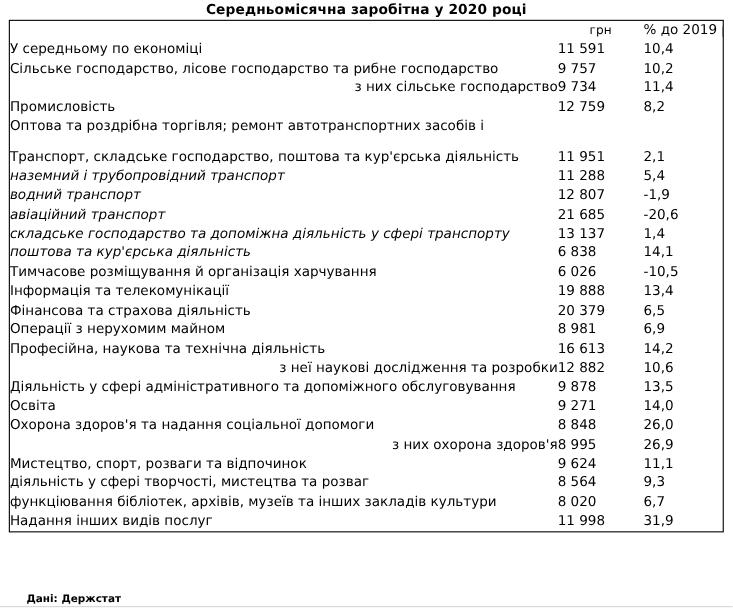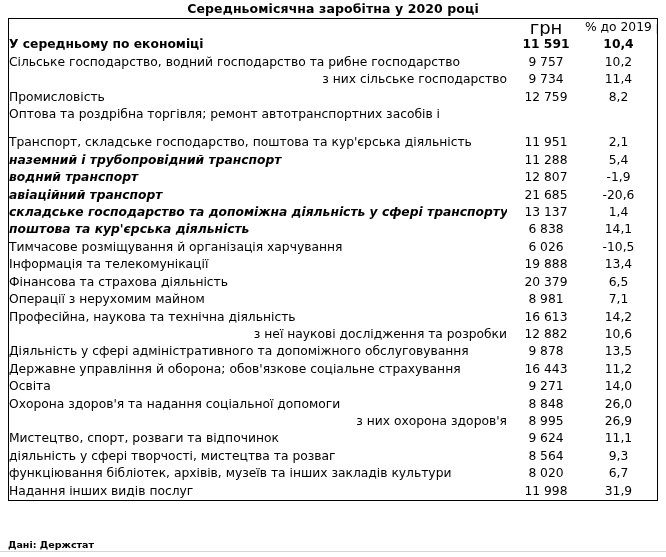--- a/index.html
+++ b/index.html
@@ -50,55 +50,55 @@
   }
   col.c-label { width: 498px; }
   col.c-uah   { width: 78px; }
   col.c-pct   { width: 72px; }
 
   td.label {
     padding-left: 4px;
     text-align: left;
   }
   td.num {
-    text-align: center;
+    text-align: left;
     padding-right: 4px;
   }
   td.num.pct {
     padding-right: 5px;
   }
 
   
   tr.head td {
     vertical-align: bottom;
     line-height: 17.4px;
   }
   td.head-uah {
     text-align: center;
     padding-right: 6px;
-    font-size: 18px;
+    font-size: 11px;
   }
   td.head-pct {
     text-align: left;
     padding-left: 4px;
     font-size: 12.3px;
     white-space: normal;
     line-height: 17.4px;
     vertical-align: top;
   }
   td.head-blank { }
 
-  .r-bold td { font-weight: bold; }
-  .r-italic td.label { font-style: italic; font-weight: bold; }
+  .r-bold td { font-weight: normal; }
+  .r-italic td.label { font-style: italic; }
   .r-indent td.label { padding-left: 22px; text-align: right; }
   .r-spacer td { height: 11px; line-height: 11px; font-size: 1px; }
 
   .footer {
     position: absolute;
-    left: 8px;
+    left: 24px;
     top: 539px;
     font-size: 9.5px;
     font-weight: bold;
     font-family: "DejaVu Sans", sans-serif;
     line-height: 12px;
     color: #000000;
   }
   .footer-rule {
     position: absolute;
     left: 0px;
@@ -127,21 +127,21 @@
           <td class="head-blank"></td>
           <td class="head-uah">грн</td>
           <td class="head-pct" rowspan="1">% до 2019 року</td>
         </tr>
       <tr class="r-bold">
             <td class="label">У середньому по економіці</td>
             <td class="num uah">11 591</td>
             <td class="num pct">10,4</td>
           </tr>
           <tr>
-            <td class="label">Сільське господарство, водний господарство та рибне господарство</td>
+            <td class="label">Сільське господарство, лісове господарство та рибне господарство</td>
             <td class="num uah">9 757</td>
             <td class="num pct">10,2</td>
           </tr>
           <tr class="r-indent">
             <td class="label">з них сільське господарство</td>
             <td class="num uah">9 734</td>
             <td class="num pct">11,4</td>
           </tr>
           <tr>
             <td class="label">Промисловість</td>
@@ -199,43 +199,38 @@
             <td class="num pct">13,4</td>
           </tr>
           <tr>
             <td class="label">Фінансова та страхова діяльність</td>
             <td class="num uah">20 379</td>
             <td class="num pct">6,5</td>
           </tr>
           <tr>
             <td class="label">Операції з нерухомим майном</td>
             <td class="num uah">8 981</td>
-            <td class="num pct">7,1</td>
+            <td class="num pct">6,9</td>
           </tr>
           <tr>
             <td class="label">Професійна, наукова та технічна діяльність</td>
             <td class="num uah">16 613</td>
             <td class="num pct">14,2</td>
           </tr>
           <tr class="r-indent">
             <td class="label">з неї наукові дослідження та розробки</td>
             <td class="num uah">12 882</td>
             <td class="num pct">10,6</td>
           </tr>
           <tr>
             <td class="label">Діяльність у сфері адміністративного та допоміжного обслуговування</td>
             <td class="num uah">9 878</td>
             <td class="num pct">13,5</td>
           </tr>
           <tr>
-            <td class="label">Державне управління й оборона; обов'язкове соціальне страхування</td>
-            <td class="num uah">16 443</td>
-            <td class="num pct">11,2</td>
-          </tr>
-          <tr>
             <td class="label">Освіта</td>
             <td class="num uah">9 271</td>
             <td class="num pct">14,0</td>
           </tr>
           <tr>
             <td class="label">Охорона здоров'я та надання соціальної допомоги</td>
             <td class="num uah">8 848</td>
             <td class="num pct">26,0</td>
           </tr>
           <tr class="r-indent">

